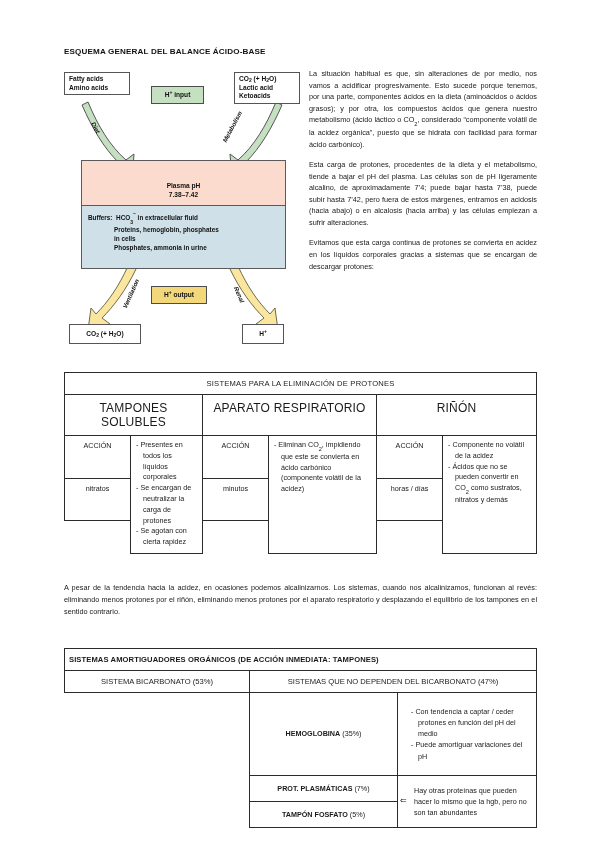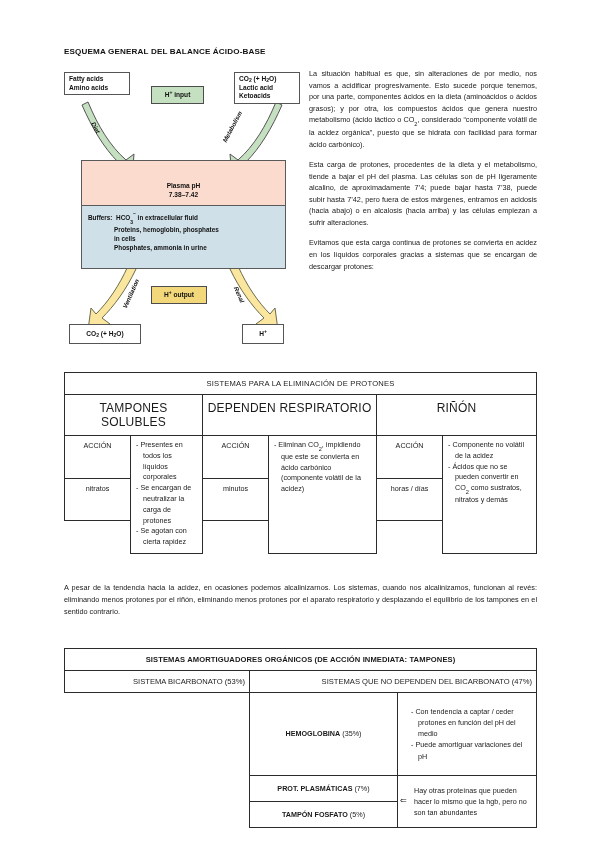--- a/index.html
+++ b/index.html
@@ -154,22 +154,22 @@
     position: absolute;
     left: 64px; top: 648px; width: 473px;
     font-size: 7.2px;
     color: #1a1a1a;
   }
   .t2 td {
     border: 1px solid #2b2b2b;
     padding: 4px 5px;
     vertical-align: middle;
   }
-  .t2 .hdr-main { text-align: center; font-weight: bold; font-size: 7.6px; padding: 6px 4px; letter-spacing: .1px; }
-  .t2 .hdr-sub  { text-align: right; font-size: 7.6px; padding: 6px 4px; }
+  .t2 .hdr-main { text-align: left; font-weight: bold; font-size: 7.6px; padding: 6px 4px; letter-spacing: .1px; }
+  .t2 .hdr-sub  { text-align: center; font-size: 7.6px; padding: 6px 4px; }
   .t2 .subst    { text-align: center; padding: 8px 4px; }
   .t2 .subst b  { font-weight: bold; }
   .t2 .desc     { line-height: 1.55; padding: 5px 5px; }
   .t2 .desc ul  { margin: 8px; padding: 0; list-style: none; }
   .t2 .desc li  { padding-left: 7px; text-indent: -7px; }
   .t2 .blank    { border-top: none; border-left: none; border-bottom: none; }
   .t2 .arrow-cell { position: relative; }
   .t2 .arrow-glyph { position: absolute; left: 2px; top: 50%; transform: translateY(-50%); font-size: 8px; }
 </style>
 </head>
@@ -246,21 +246,21 @@
     <p>Evitamos que esta carga continua de protones se convierta en acidez en los líquidos corporales gracias a sistemas que se encargan de descargar protones:</p>
   </div>
 
   <table class="t1">
     <tbody>
         <tr>
       <td class="hdr-main" colspan="6">SISTEMAS PARA LA ELIMINACIÓN DE PROTONES</td>
     </tr>
     <tr>
       <td class="hdr-sub" colspan="2">TAMPONES SOLUBLES</td>
-      <td class="hdr-sub" colspan="2">DEPENDEN RESPIRATORIO</td>
+      <td class="hdr-sub" colspan="2">APARATO RESPIRATORIO</td>
       <td class="hdr-sub" colspan="2">RIÑÓN</td>
     </tr>
     <tr>
       <td class="act">ACCIÓN</td>
       <td class="detail" rowspan="3">
         <ul>
           <li>- Presentes en todos los líquidos corporales</li>
           <li>- Se encargan de neutralizar la carga de protones</li>
           <li>- Se agotan con cierta rapidez</li>
         </ul>

